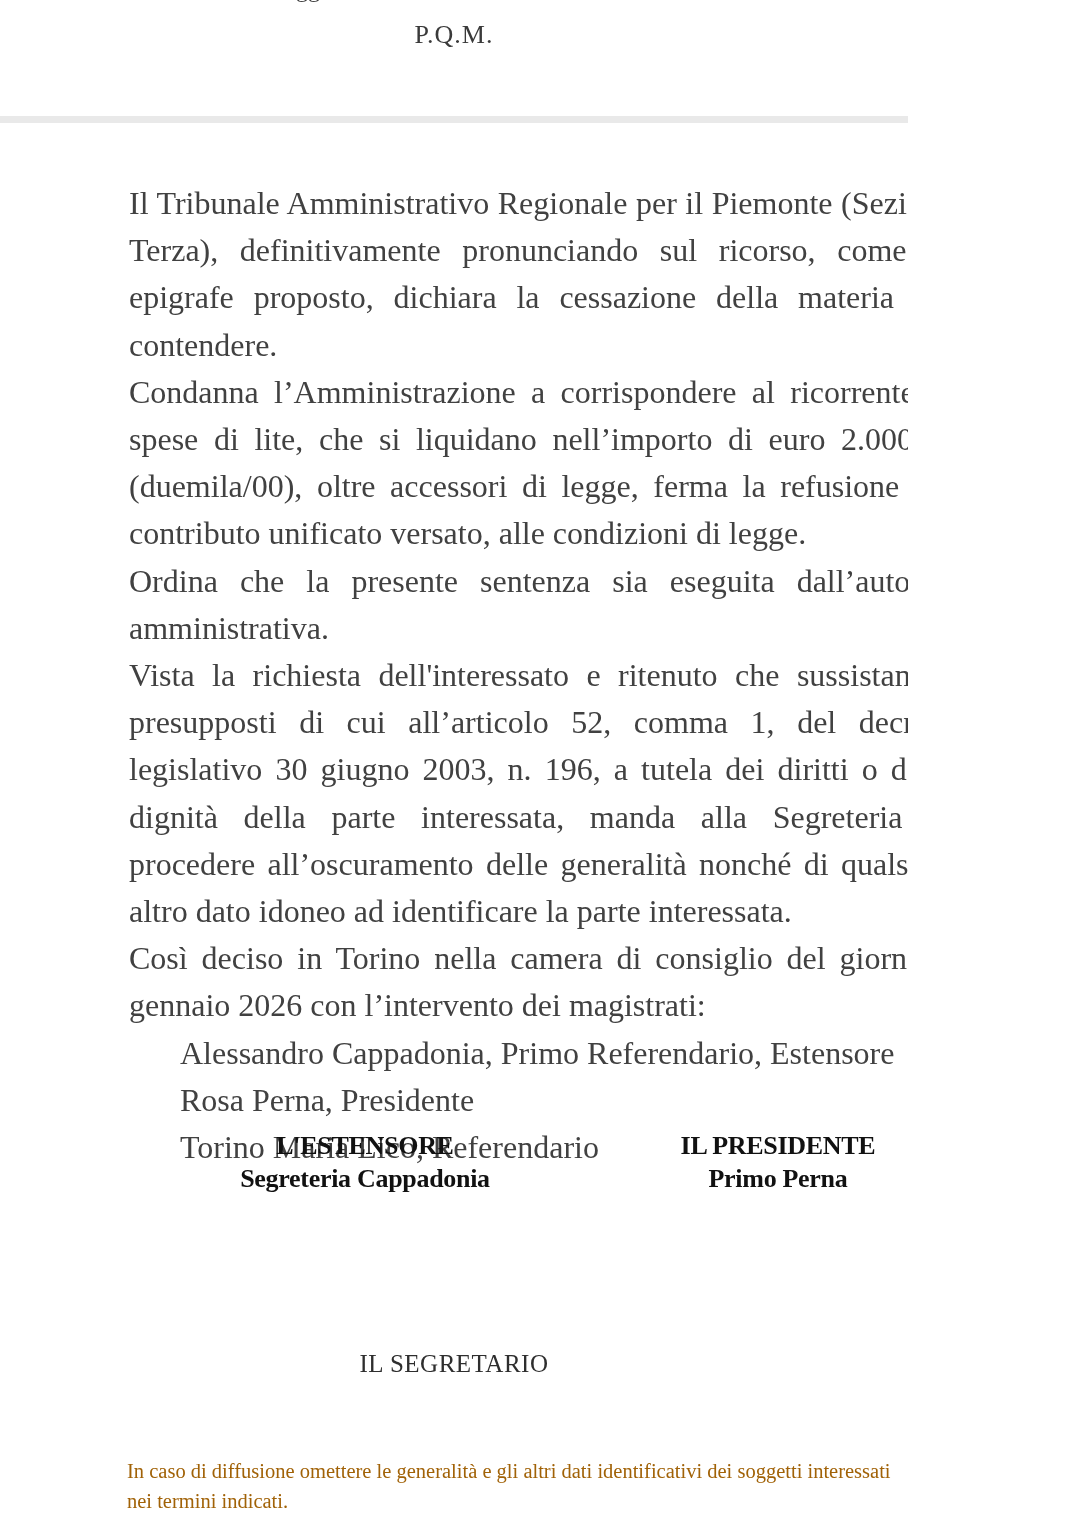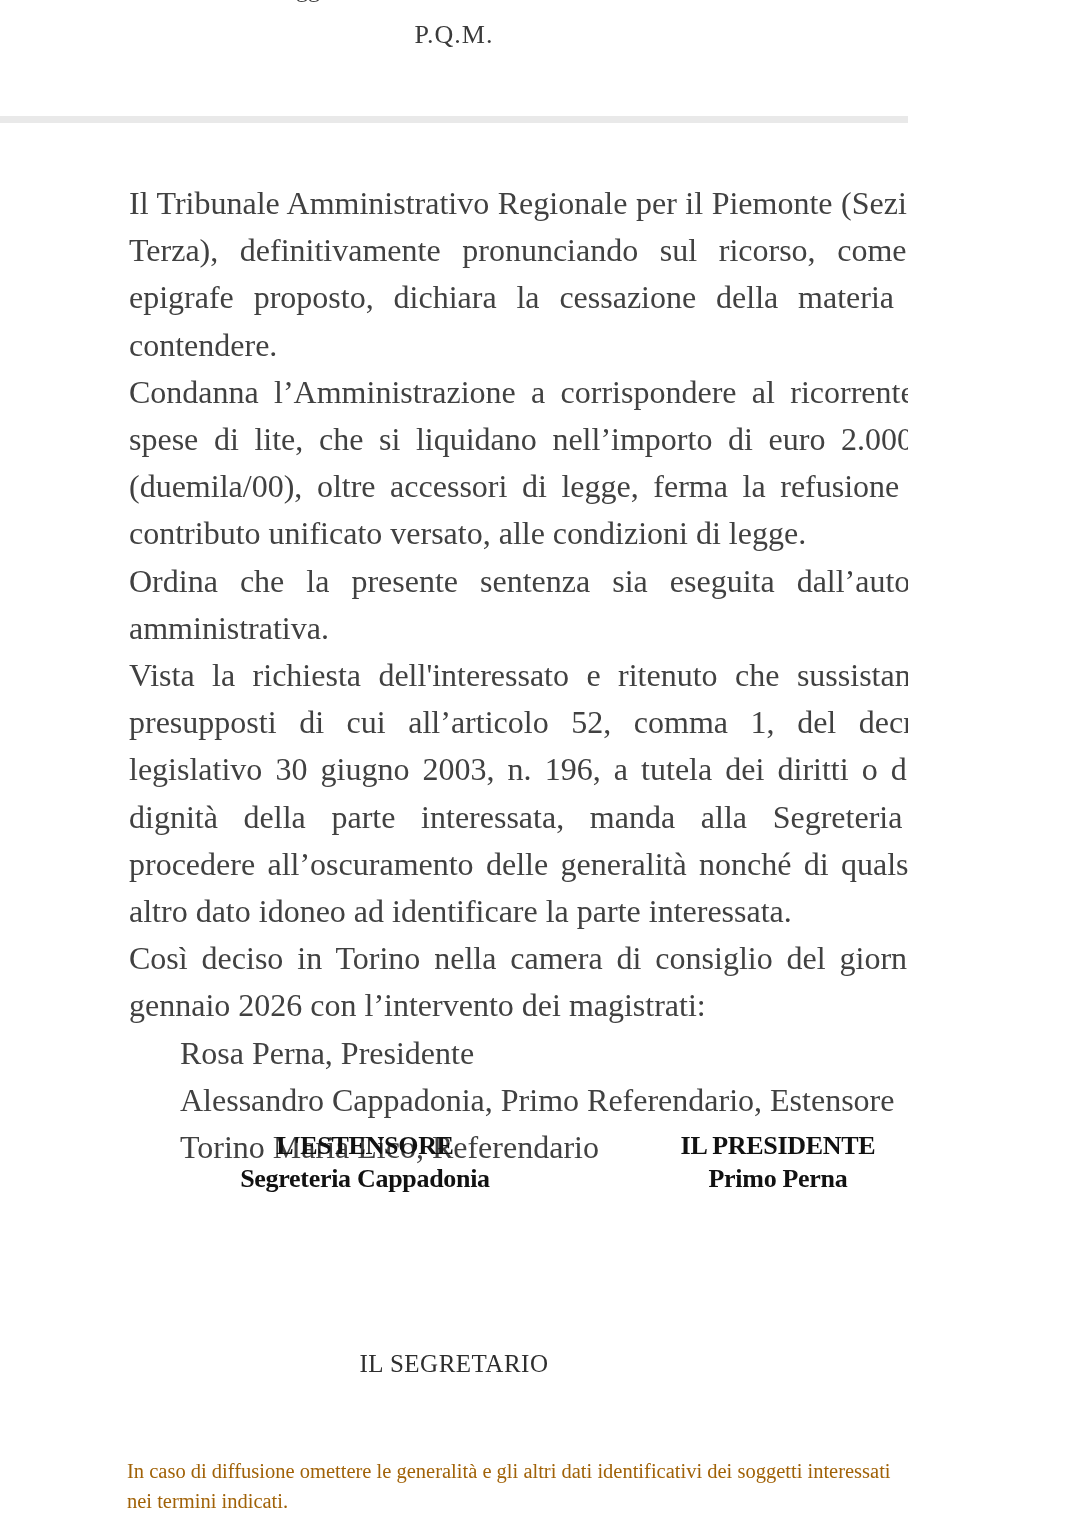--- a/index.html
+++ b/index.html
@@ -121,22 +121,22 @@
 
   <div class="page-separator"></div>
 
   <div class="content">
     <p>Il Tribunale Amministrativo Regionale per il Piemonte (Sezione Terza), definitivamente pronunciando sul ricorso, come in epigrafe proposto, dichiara la cessazione della materia del contendere.</p>
     <p>Condanna l’Amministrazione a corrispondere al ricorrente le spese di lite, che si liquidano nell’importo di euro 2.000,00 (duemila/00), oltre accessori di legge, ferma la refusione del contributo unificato versato, alle condizioni di legge.</p>
     <p>Ordina che la presente sentenza sia eseguita dall’autorità amministrativa.</p>
     <p>Vista la richiesta dell'interessato e ritenuto che sussistano i presupposti di cui all’articolo 52, comma 1, del decreto legislativo 30 giugno 2003, n. 196, a tutela dei diritti o della dignità della parte interessata, manda alla Segreteria di procedere all’oscuramento delle generalità nonché di qualsiasi altro dato idoneo ad identificare la parte interessata.</p>
     <p>Così deciso in Torino nella camera di consiglio del giorno 5 gennaio 2026 con l’intervento dei magistrati:</p>
     <div class="magistrates">
+      <div>Alessandro Cappadonia, Primo Referendario, Estensore</div>
       <div>Rosa Perna, Presidente</div>
-      <div>Alessandro Cappadonia, Primo Referendario, Estensore</div>
       <div>Torino Maria Lico, Referendario</div>
     </div>
   </div>
 
   <div class="signatures">
     <div class="sig-col sig-left">
       <div>L'ESTENSORE</div>
       <div>Segreteria Cappadonia</div>
     </div>
     <div class="sig-col sig-right">

